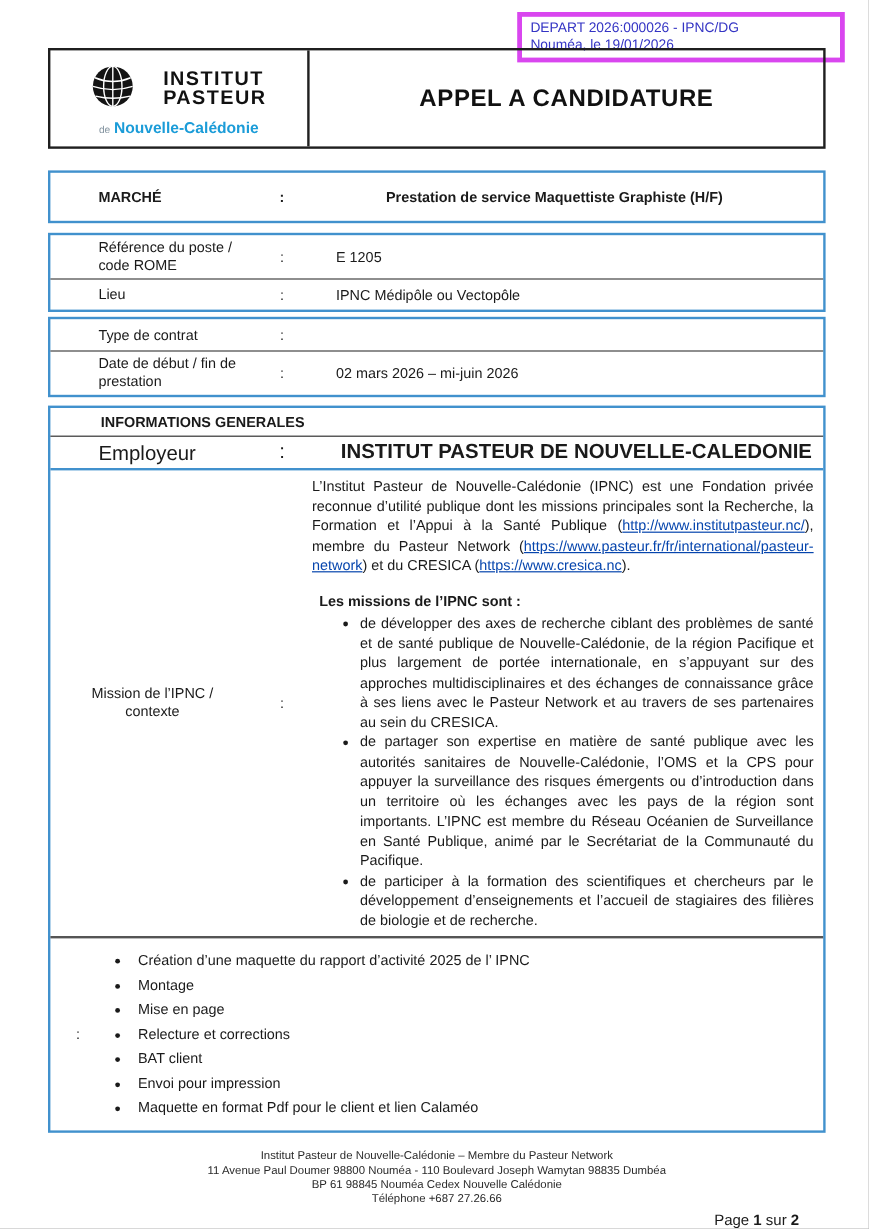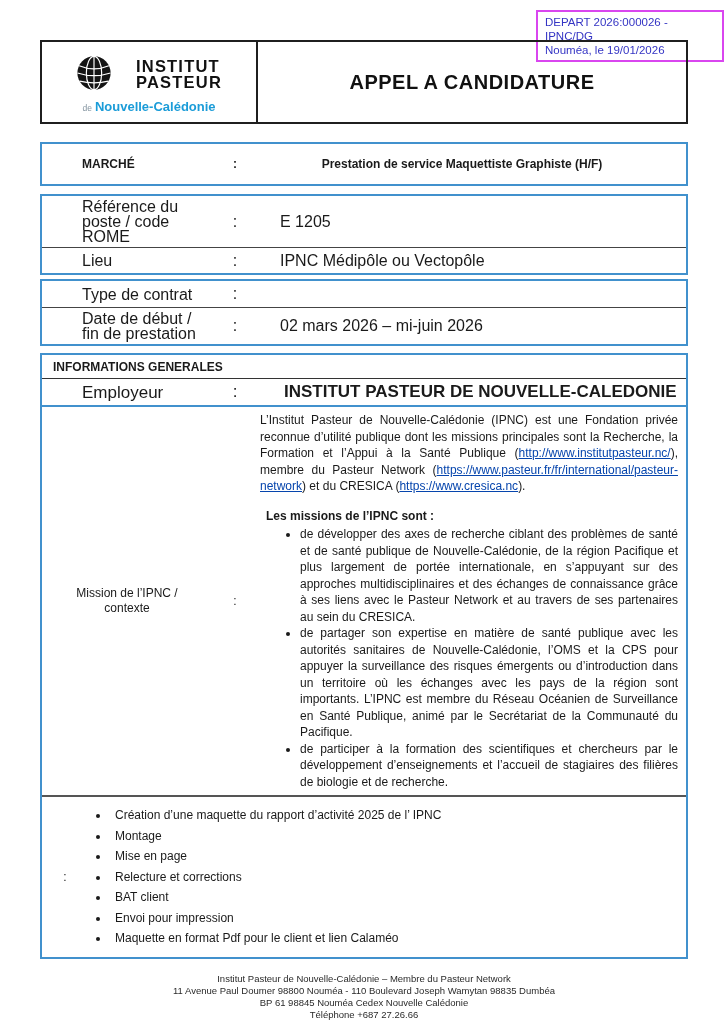--- a/index.html
+++ b/index.html
@@ -4,22 +4,22 @@
 <style>
   * { margin:0; padding:0; box-sizing:border-box; }
   html,body { background:#9a9a9a; }
   .page {
     position:relative; width:724px; height:1024px; margin:0 auto;
     background:#ffffff; overflow:hidden;
     font-family:"Liberation Sans", sans-serif; color:#1a1a1a;
   }
   
   .stamp {
-    position:absolute; top:10px; right:0; width:188px;
-    border:2px solid #d946ef; color:#3434c4;
+    position:absolute; top:10px; right:20px; width:273px;
+    border:4px solid #d946ef; color:#3434c4;
     font-size:11.5px; line-height:14px; padding:3px 7px; font-weight:500;
   }
   
   .content { position:absolute; left:40px; top:40px; width:648px; }
 
   
   .header-box { display:flex; height:84px; border:2px solid #1f1f1f; }
   .logo-cell { width:216px; border-right:2px solid #1f1f1f; display:flex; flex-direction:column; justify-content:center; align-items:center; padding-top:4px; }
   .logo-top { display:flex; align-items:center; gap:24px; }
   .logo-name { font-weight:bold; font-size:16.5px; line-height:15.5px; letter-spacing:1.2px; color:#111; }
@@ -31,28 +31,28 @@
   
   .bluebox { border:2px solid #4191cd; }
   .marche { margin-top:18px; height:44px; display:flex; align-items:center; font-weight:bold; font-size:12px; }
   .lblcell { width:170px; padding-left:40px; flex:none; line-height:15px; }
   .colcell { width:46px; flex:none; text-align:center; }
   .valcell { flex:1; }
   .marche .valcell { text-align:center; padding-right:20px; }
 
   .dtable { margin-top:8px; }
   .dtable.second { margin-top:4px; }
-  .drow { display:flex; align-items:center; font-size:16px; min-height:26px; padding:3px 0; }
+  .drow { display:flex; align-items:center; font-size:12px; min-height:26px; padding:3px 0; }
   .drow.tall { min-height:34px; }
   .drow + .drow { border-top:1.5px solid #444; }
   .drow .valcell { padding-left:22px; }
 
   
   .gtable { margin-top:7px; }
-  .section-row { height:24px; display:flex; align-items:center; font-weight:bold; font-size:12px; padding-left:11px; border-bottom:1.5px solid #333; }
+  .section-row { height:24px; display:flex; align-items:center; font-weight:bold; font-size:12px; padding-left:42px; border-bottom:1.5px solid #333; }
   .employer-row { height:28px; display:flex; align-items:center; font-size:17px; border-bottom:2px solid #4191cd; }
   .employer-row .valcell { padding-left:26px; font-weight:bold; }
   .bigrow { display:flex; font-size:12px; }
   .bigrow .labelmid { width:170px; flex:none; display:flex; align-items:center; justify-content:center; text-align:center; line-height:15px; }
   .bigrow .labelmid .inner { max-width:118px; }
   .bigrow .colmid { width:46px; flex:none; display:flex; align-items:center; justify-content:center; }
   .mission-row { border-bottom:2px solid #555; }
   .mission-body { flex:1; padding:5px 8px 5px 2px; line-height:16.5px; text-align:justify; }
   .mission-body p.intro { text-align:justify; }
   .mission-heading { font-weight:bold; margin:13px 0 2px 6px; text-align:left; }

